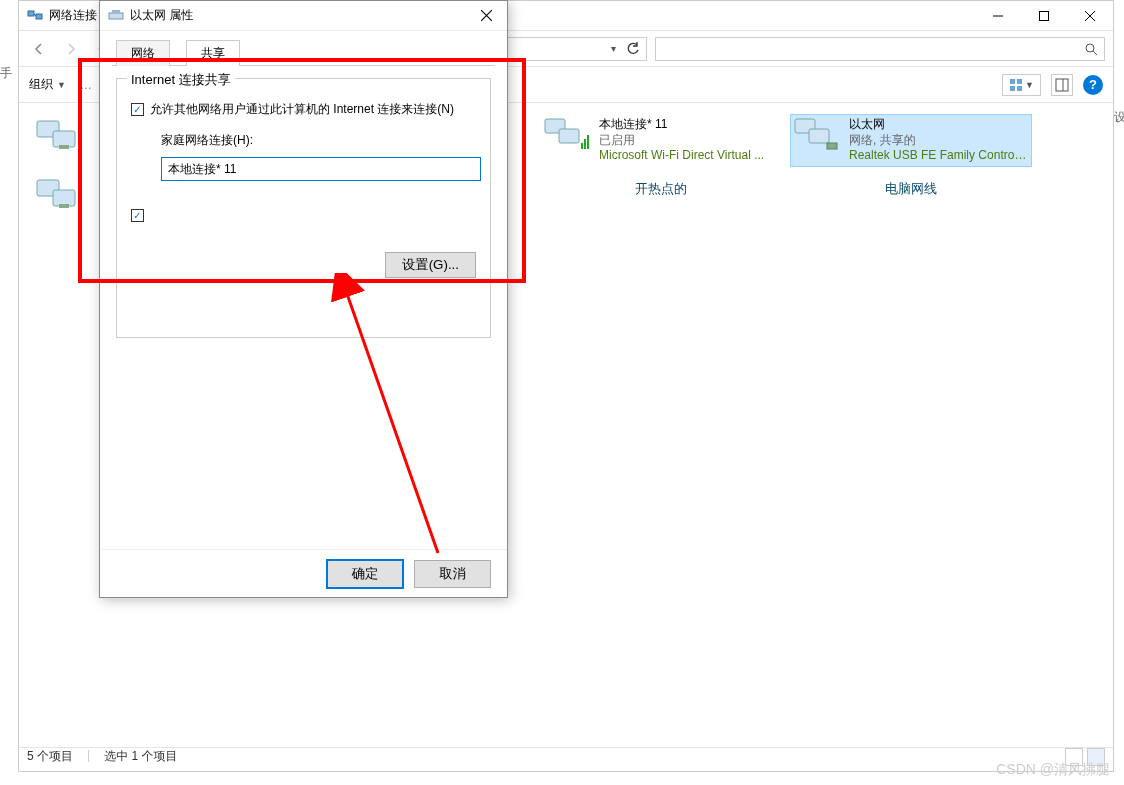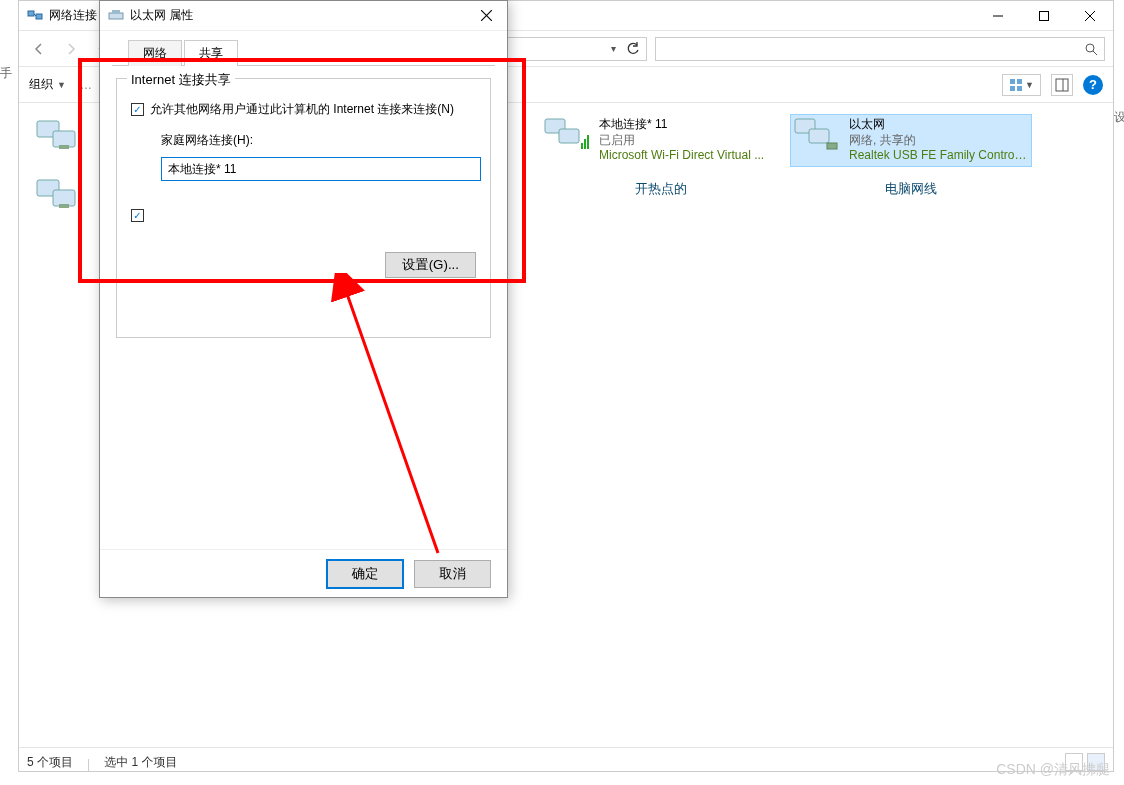--- a/index.html
+++ b/index.html
@@ -31,30 +31,30 @@
 .conn-col { display: flex; flex-direction: column; gap: 8px; width: 240px; }
 .conn-item { display: flex; gap: 8px; padding: 2px; }
 .conn-item.selected { background: #cce8ff; outline: 1px solid #99d1ff; }
 .conn-icon { width: 48px; height: 36px; flex: 0 0 48px; position: relative; }
 .conn-text { display: flex; flex-direction: column; line-height: 1.3; font-size: 12px; overflow: hidden;}
 .conn-text .l1 { color: #000; white-space: nowrap; overflow: hidden; text-overflow: ellipsis;}
 .conn-text .l2 { color: #666; white-space: nowrap; overflow: hidden; text-overflow: ellipsis;}
 .conn-text .l3 { color: #4d7c0f; white-space: nowrap; overflow: hidden; text-overflow: ellipsis;}
 .annot { color: #0c4a6e; font-size: 13px; text-align: center; margin-top: 6px; }
 
-.mw-status { position: absolute; bottom: 0; left: 0; right: 0; height: 24px; border-top: 1px solid #e5e5e5; display: flex; align-items: flex-end; padding: 0 8px; gap: 14px; font-size: 12px; color: #333; }
+.mw-status { position: absolute; bottom: 0; left: 0; right: 0; height: 24px; border-top: 1px solid #e5e5e5; display: flex; align-items: flex-start; padding: 0 8px; gap: 14px; font-size: 12px; color: #333; }
 .mw-status .smallviews { margin-left: auto; display:flex; gap:4px;}
 .smview { width:18px; height:18px; border:1px solid #ccc; }
 
 .dialog { position: absolute; left: 99px; top: 0; width: 409px; height: 598px; background: #fff; border: 1px solid #888; box-shadow: 2px 2px 12px rgba(0,0,0,0.25); }
 .dlg-titlebar { height: 30px; display: flex; align-items: center; padding: 0 0 0 8px; border-bottom: 1px solid #eee; }
 .dlg-titlebar .icon { width: 16px; height: 16px; margin-right: 6px; }
 .dlg-close { width: 42px; height: 30px; display: flex; align-items: center; justify-content: center; margin-left: auto; font-size: 14px;}
 
-.dlg-tabs { display: flex; padding: 8px 12px 0 28px; gap: 2px; position: relative; }
+.dlg-tabs { display: flex; padding: 8px 12px 0 16px; gap: 16px; position: relative; }
 .dlg-tab { padding: 4px 14px; border: 1px solid #ccc; border-bottom: none; background: #fff; cursor: default; position: relative; top: 1px; }
 .dlg-tab.inactive { background: #f4f4f4; }
 .dlg-tabline { border-bottom: 1px solid #ccc; margin: 0 12px; }
 
 .dlg-body { margin: 12px 16px 0 16px; }
 .groupbox { border: 1px solid #ccc; padding: 12px 14px 16px 14px; position: relative; }
 .group-legend { position: absolute; top: -8px; left: 10px; background: #fff; padding: 0 4px; font-size: 13px; }
 .chk-row { display: flex; align-items: flex-start; gap: 6px; margin: 10px 0; }
 .chk { width: 13px; height: 13px; border: 1px solid #333; display: flex; align-items: center; justify-content: center; font-size: 10px; color: #0078d7; margin-top: 2px; flex-shrink:0;}
 .indented { margin-left: 30px; margin-top: 14px; margin-bottom: 8px; }

